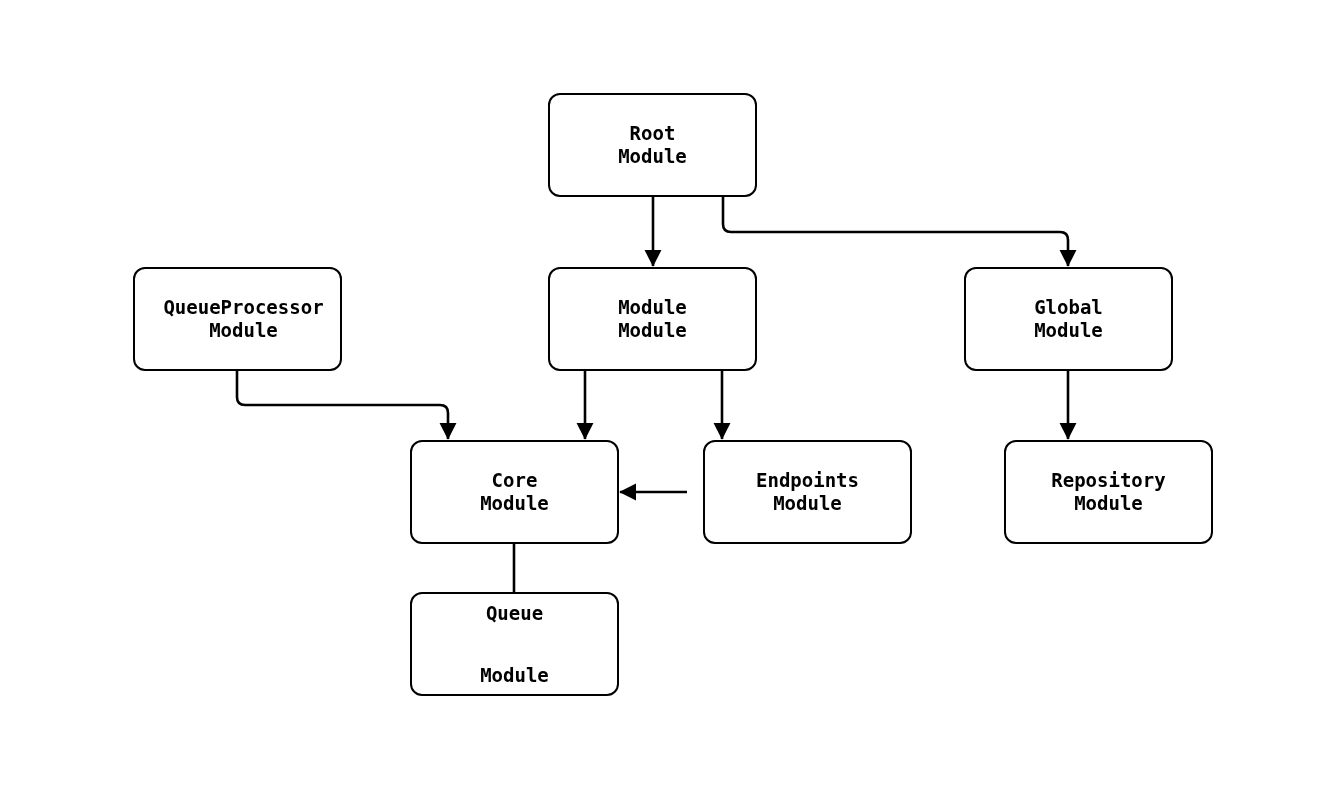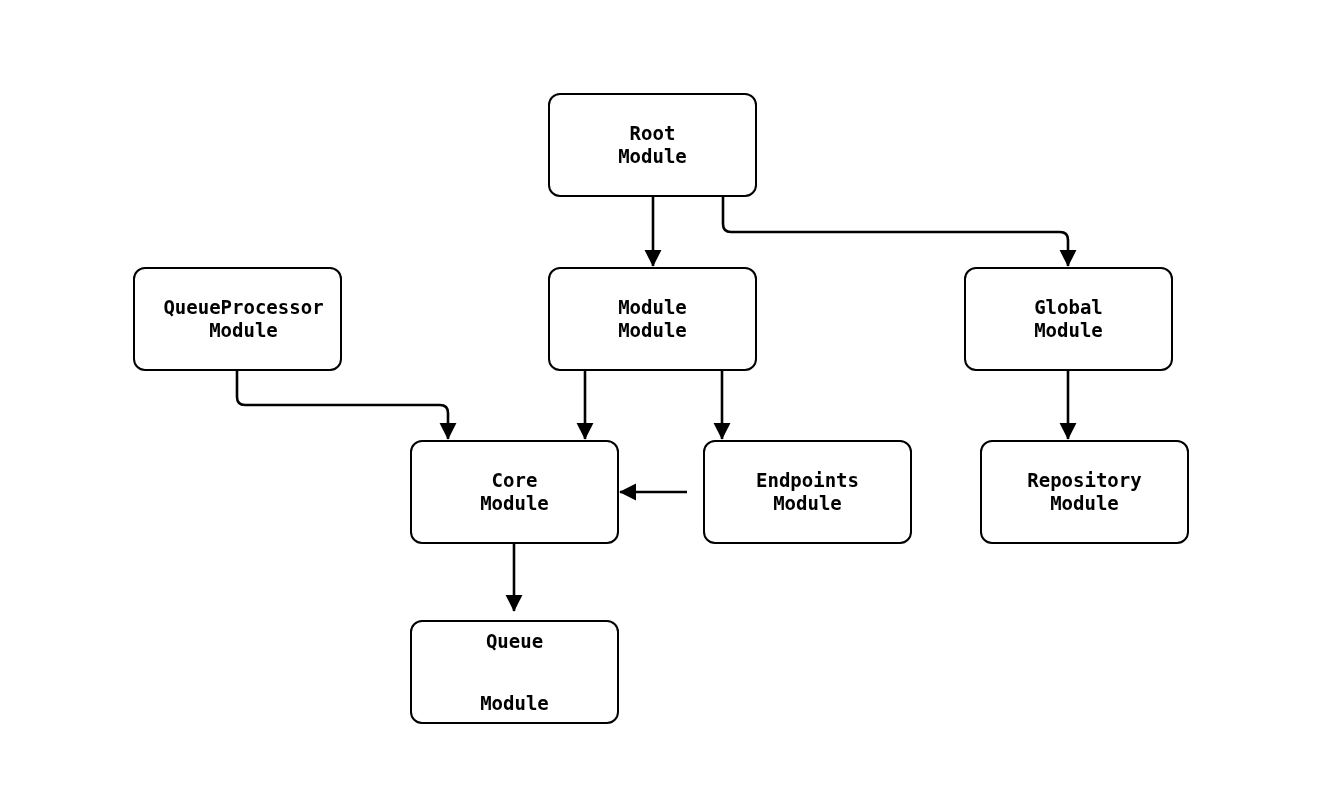--- a/index.html
+++ b/index.html
@@ -48,22 +48,22 @@
     font-size: 19px;
     line-height: 23px;
     color: var(--text, #000000);
   }
   #node-root           { left: 548px; top: 93px;  }
   #node-queueprocessor { left: 133px; top: 267px; padding-left: 12px; }
   #node-server         { left: 548px; top: 267px; }
   #node-global         { left: 964px; top: 267px; }
   #node-core           { left: 410px; top: 440px; }
   #node-endpoints      { left: 703px; top: 440px; }
-  #node-repository     { left: 980px; top: 440px; text-align: right; }
-  #node-queue          { left: 410px; top: 620px; gap: 39px; }
+  #node-repository     { left: 1004px; top: 440px; text-align: right; }
+  #node-queue          { left: 410px; top: 592px; gap: 39px; }
 </style>
 </head>
 <body>
 
 <div id="canvas">
 
   <svg id="edges" viewBox="0 0 1337 809" xmlns="http://www.w3.org/2000/svg">
     <defs>
       <marker id="arrowhead" viewBox="0 0 10 10" refX="9.5" refY="5" markerWidth="17" markerHeight="26" markerUnits="userSpaceOnUse" orient="auto">
         <path d="M0,0 L10,5 L0,10 Z" fill="#000000"></path>

